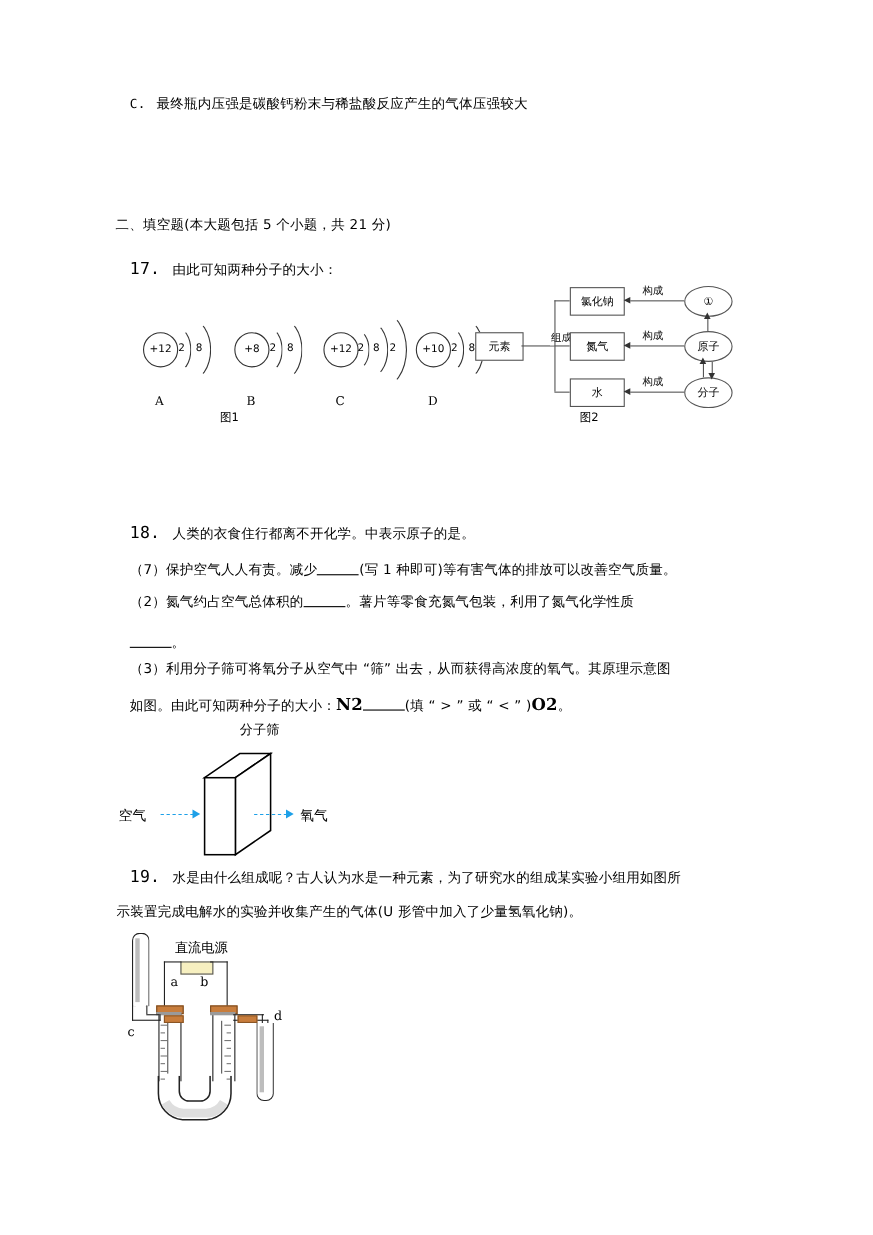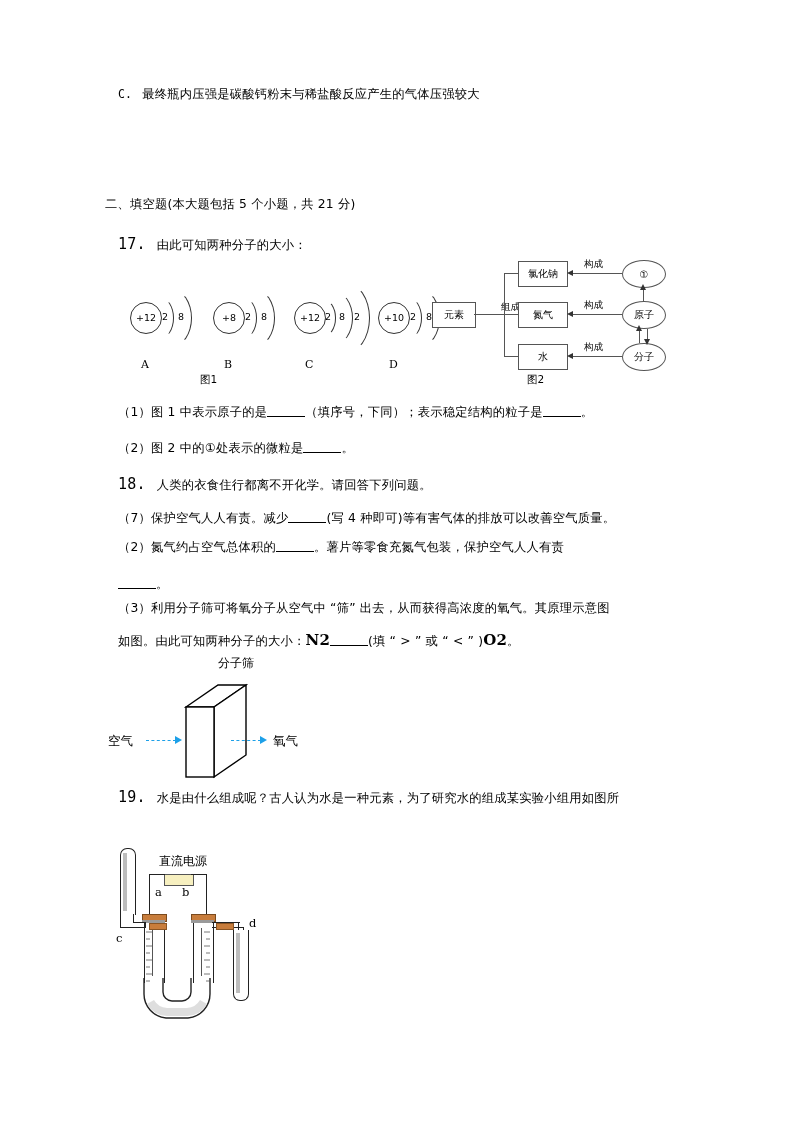--- a/index.html
+++ b/index.html
@@ -156,39 +156,33 @@
     <div class="arrowU" style="left:207.5px;top:29px;"></div>
 
     <div class="fline" style="left:207px;top:74px;width:1.3px;height:14px;"></div>
     <div class="arrowU" style="left:203.5px;top:70px;"></div>
     <div class="fline" style="left:215px;top:74px;width:1.3px;height:14px;"></div>
     <div class="arrowD" style="left:212px;top:84px;"></div>
 
     <div class="figcap" style="left:95px;top:118px;">图2</div>
   </div>
 
-  <div class="line" style="left:118px;top:404px;">
-    <span>（1）图 1 中表示原子的是</span><span class="blank b5"></span><span>（填序号，下同）；表示稳定结构的粒子是</span><span class="blank b5"></span><span>。</span>
-  </div>
-
-  <div class="line" style="left:118px;top:440px;">
-    <span>（2）图 2 中的①处表示的微粒是</span><span class="blank b5"></span><span>。</span>
-  </div>
+
 
   <div class="line" style="left:118px;top:476px;">
     <span class="qnum">18.</span>
-    <span style="margin-left:7px;">人类的衣食住行都离不开化学。请回答下列问题。</span>
+    <span style="margin-left:7px;">人类的衣食住行都离不开化学。中表示原子的是。</span>
   </div>
 
   <div class="line" style="left:118px;top:510px;">
-    <span>（7）保护空气人人有责。减少</span><span class="blank b5"></span><span>(写 4 种即可)等有害气体的排放可以改善空气质量。</span>
+    <span>（7）保护空气人人有责。减少</span><span class="blank b5"></span><span>(写 1 种即可)等有害气体的排放可以改善空气质量。</span>
   </div>
 
   <div class="line" style="left:118px;top:539px;">
-    <span>（2）氮气约占空气总体积的</span><span class="blank b5"></span><span>。薯片等零食充氮气包装，保护空气人人有责</span>
+    <span>（2）氮气约占空气总体积的</span><span class="blank b5"></span><span>。薯片等零食充氮气包装，利用了氮气化学性质</span>
   </div>
 
   <div class="line" style="left:118px;top:576px;">
     <span class="blank b5"></span><span>。</span>
   </div>
 
   <div class="line" style="left:118px;top:600px;">（3）利用分子筛可将氧分子从空气中 “筛” 出去，从而获得高浓度的氧气。其原理示意图</div>
 
   <div class="line" style="left:118px;top:632px;">
     <span>如图。由此可知两种分子的大小：</span><span class="chem">N</span><span class="chem s">2</span><span class="blank b5"></span><span>(填 “ &gt; ” 或 “ &lt; ” )</span><span class="chem">O</span><span class="chem s">2</span><span>。</span>
@@ -209,20 +203,21 @@
 
     <div class="dash" style="left:123px;top:85px;width:30px;"></div>
     <div class="dashArrow" style="left:152px;top:81px;"></div>
     <div style="position:absolute;left:165px;top:78px;font-size:12.5px;">氧气</div>
   </div>
 
   <div class="line" style="left:118px;top:789px;">
     <span class="qnum">19.</span>
     <span style="margin-left:7px;">水是由什么组成呢？古人认为水是一种元素，为了研究水的组成某实验小组用如图所</span>
   </div>
+  <div class="line" style="left:106px;top:821px;">示装置完成电解水的实验并收集产生的气体(U 形管中加入了少量氢氧化钠)。</div>
 
   <div class="elec">
 
     <div class="psu" style="left:56px;top:26px;width:28px;height:10px;"></div>
     <div style="position:absolute;left:51px;top:5px;font-size:12px;white-space:nowrap;">直流电源</div>
 
     <div class="wire" style="left:41px;top:26px;width:16px;height:1.4px;"></div>
     <div class="wire" style="left:41px;top:26px;width:1.4px;height:44px;"></div>
     <div class="wire" style="left:83px;top:26px;width:16px;height:1.4px;"></div>
     <div class="wire" style="left:98px;top:26px;width:1.4px;height:44px;"></div>

